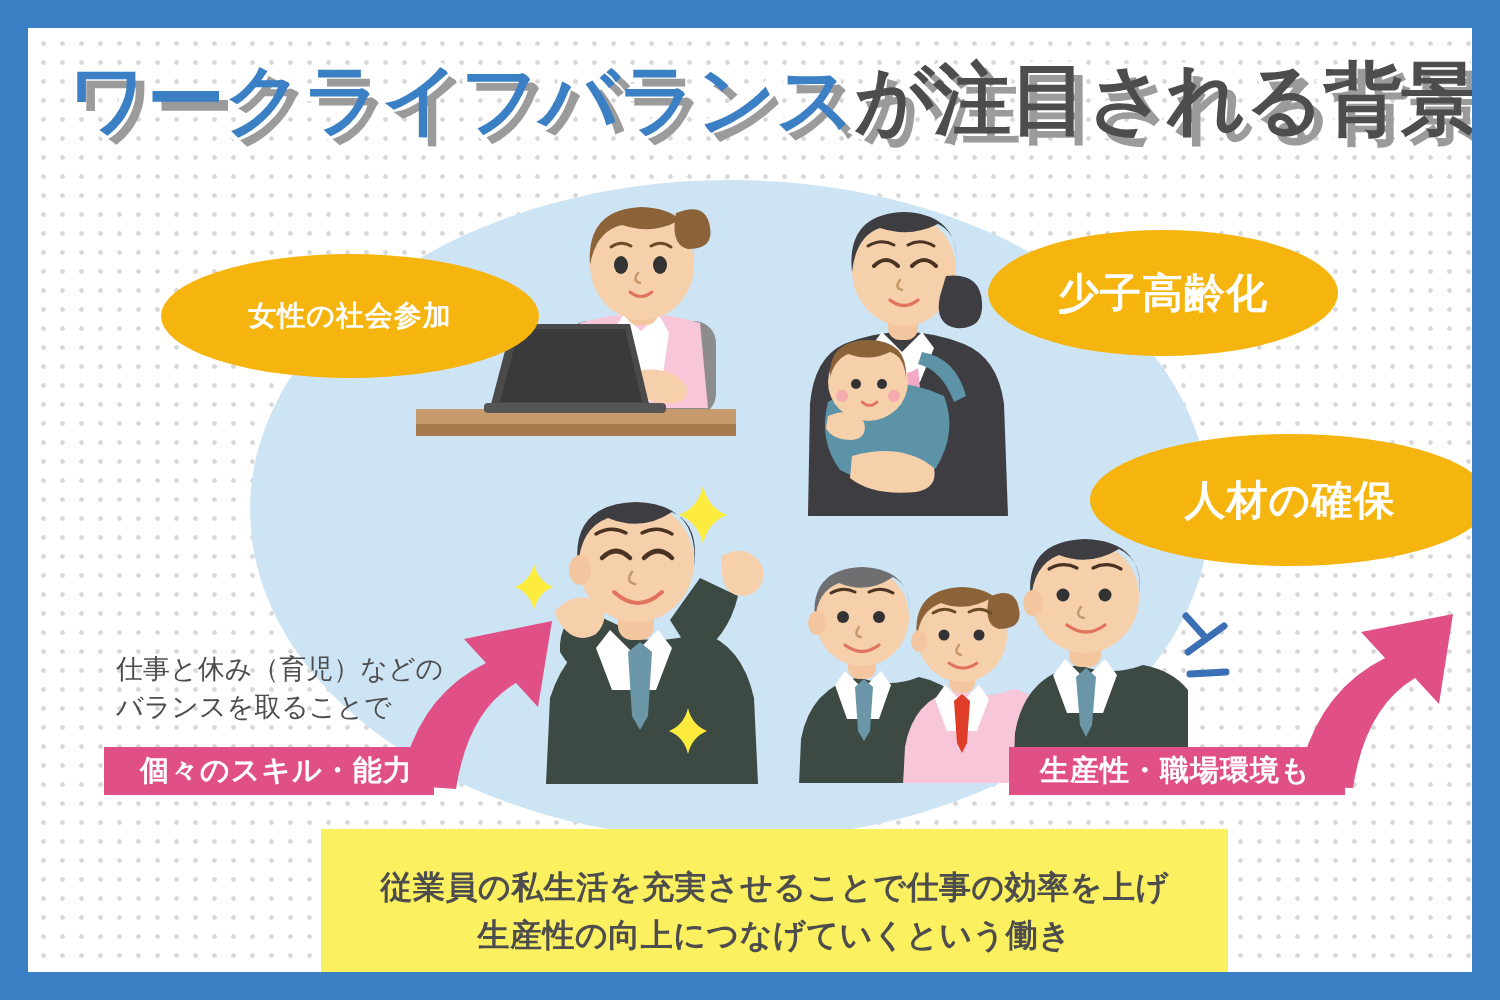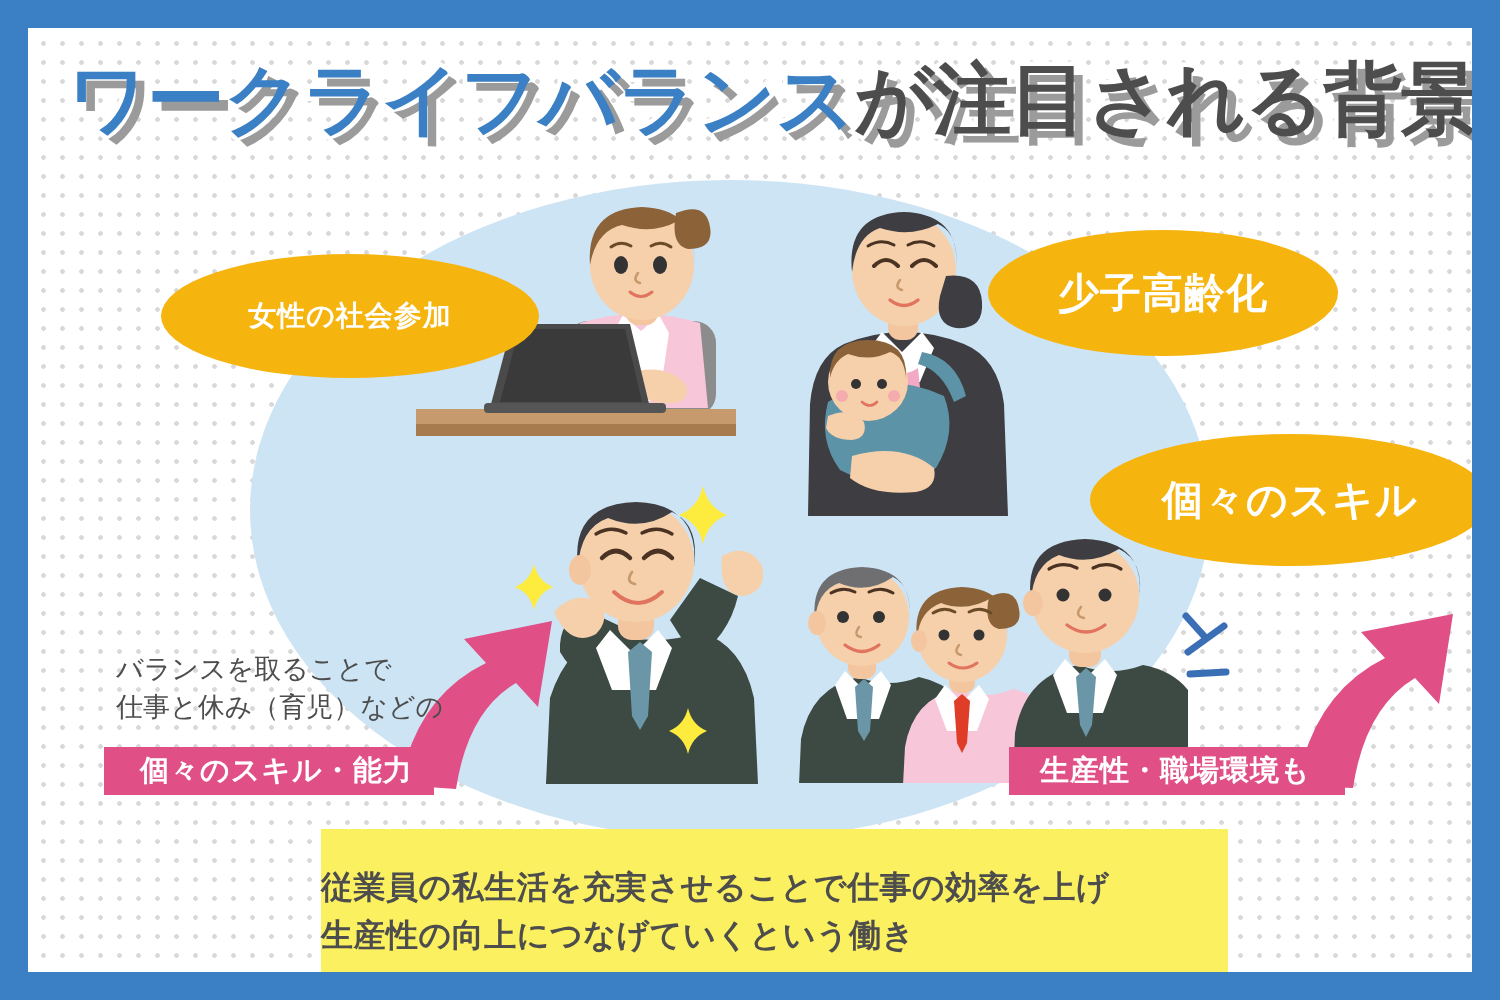--- a/index.html
+++ b/index.html
@@ -116,21 +116,21 @@
   
   #yellowbox {
     position: absolute;
     left: 293px;
     top: 801px;
     width: 907px;
     height: 165px;
     background: #fbf05f;
     display: flex;
     flex-direction: column;
-    align-items: flex-start;
+    align-items: center;
     justify-content: center;
     gap: 12px;
   }
   #yellowbox div {
     font-size: 32px;
     font-weight: bold;
     color: #4d4d4d;
     letter-spacing: 0.5px;
     line-height: 1.1;
   }
@@ -354,25 +354,25 @@
     <div class="illus" id="emphasis-lines">
       <svg viewBox="0 0 90 80" width="90" height="80">
         <line x1="18" y1="8" x2="36" y2="28" stroke="#3b6fb5" stroke-width="7" stroke-linecap="round"></line>
         <line x1="20" y1="44" x2="56" y2="18" stroke="#3b6fb5" stroke-width="7" stroke-linecap="round"></line>
         <line x1="22" y1="66" x2="58" y2="64" stroke="#3b6fb5" stroke-width="7" stroke-linecap="round"></line>
       </svg>
     </div>
 
     <div class="oval" id="oval-josei">女性の社会参加</div>
     <div class="oval" id="oval-roudou">少子高齢化</div>
-    <div class="oval" id="oval-jinzai">個々のスキル</div>
+    <div class="oval" id="oval-jinzai">人材の確保</div>
 
     <div id="leftpara">
+      <div>仕事と休み（育児）などの</div>
       <div>バランスを取ることで</div>
-      <div>仕事と休み（育児）などの</div>
     </div>
 
     <div class="pinkband" id="band-left">個々のスキル・能力</div>
     <div class="pinkband" id="band-right">生産性・職場環境も</div>
 
     <div id="yellowbox">
       <div>従業員の私生活を充実させることで仕事の効率を上げ</div>
       <div>生産性の向上につなげていくという働き</div>
     </div>
 

